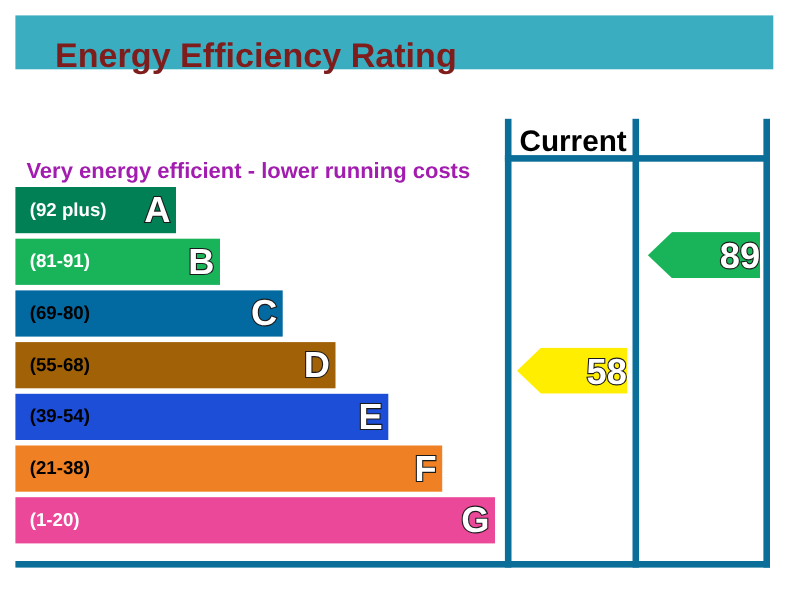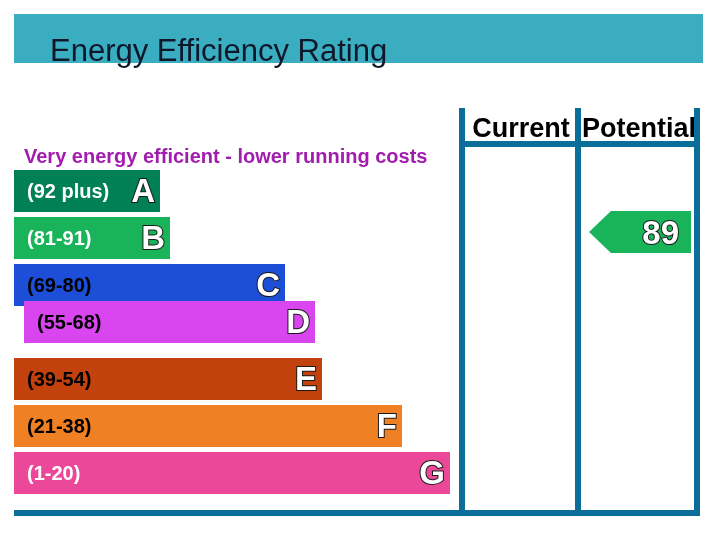--- a/index.html
+++ b/index.html
@@ -29,22 +29,22 @@
     top: 14px;
     width: 689px;
     height: 49px;
     background: #3aaec0;
   }
   .title-text {
     position: absolute;
     left: 36px;
     top: 19px;
     font-size: 31px;
-    font-weight: normal;
-    color: #0f172a;
+    font-weight: bold;
+    color: #7f1d1d;
     letter-spacing: 0px;
     white-space: nowrap;
   }
 
   
   .col-head {
     position: absolute;
     top: 113px;
     font-size: 27px;
     font-weight: bold;
@@ -76,21 +76,21 @@
   .band {
     position: absolute;
     left: 14px;
     height: 42px;
   }
   .band-range {
     position: absolute;
     left: 13px;
     top: 50%;
     transform: translateY(-50%);
-    font-size: 20px;
+    font-size: 17px;
     font-weight: bold;
     white-space: nowrap;
   }
   .band-letter {
     position: absolute;
     right: 5px;
     top: 50%;
     transform: translateY(-52%);
     font-size: 33px;
     font-weight: bold;
@@ -114,21 +114,21 @@
   .caption.bottom { top: 487px; }
 
   
   .rating-arrow {
     position: absolute;
     height: 42px;
     display: flex;
     align-items: center;
     justify-content: flex-end;
     box-sizing: border-box;
-    padding-right: 12px;
+    padding-right: 0;
     clip-path: polygon(22px 0, 100% 0, 100% 100%, 22px 100%, 0 50%);
   }
   .rating-arrow .value {
     font-size: 33px;
     font-weight: bold;
     line-height: 1;
     color: #ffffff;
     -webkit-text-stroke: 2px #1a1a1a;
     paint-order: stroke fill;
   }
@@ -138,58 +138,60 @@
 </head>
 <body>
 
 <div id="chart-root">
 
   <div class="title-bar">
     <div class="title-text">Energy Efficiency Rating</div>
   </div>
 
   <div class="col-head current">Current</div>
-  <div class="col-head potential">Potential</div>
 
   <div class="vline v-left"></div>
   <div class="vline v-mid"></div>
   <div class="vline v-right"></div>
   <div class="hline h-under-hd"></div>
   <div class="hline h-bottom"></div>
 
   <div class="caption top">Very energy efficient - lower running costs</div>
 
   <div id="bands-layer">
       <div class="band" style="top: 170px; width: 146px; background: rgb(0, 128, 84);">
         <span class="band-range" style="color: rgb(255, 255, 255);">(92 plus)</span>
         <span class="band-letter">A</span>
       </div>
-      <div class="band" style="top: 217px; width: 156px; background: rgb(25, 180, 89);">
+      <div class="band" style="top: 217px; width: 186px; background: rgb(25, 180, 89);">
         <span class="band-range" style="color: rgb(255, 255, 255);">(81-91)</span>
         <span class="band-letter">B</span>
       </div>
-      <div class="band" style="top: 264px; width: 243px; background: #1d4ed8; padding-left: 28px;">
+      <div class="band" style="top: 264px; width: 243px; background: #0369a1;">
         <span class="band-range" style="color: rgb(0, 0, 0);">(69-80)</span>
         <span class="band-letter">C</span>
       </div>
-      <div class="band" style="top: 301px; width: 291px; background: #d946ef; margin-left: 10px;">
+      <div class="band" style="top: 311px; width: 291px; background: #a16207;">
         <span class="band-range" style="color: rgb(0, 0, 0);">(55-68)</span>
         <span class="band-letter">D</span>
       </div>
-      <div class="band" style="top: 358px; width: 308px; background: #c2410c;">
+      <div class="band" style="top: 358px; width: 339px; background: #1d4ed8;">
         <span class="band-range" style="color: rgb(0, 0, 0);">(39-54)</span>
         <span class="band-letter">E</span>
       </div>
       <div class="band" style="top: 405px; width: 388px; background: rgb(239, 128, 35); text-decoration: underline;">
         <span class="band-range" style="color: rgb(0, 0, 0);">(21-38)</span>
         <span class="band-letter">F</span>
       </div>
       <div class="band" style="top: 452px; width: 436px; background: #ec4899;">
         <span class="band-range" style="color: rgb(255, 255, 255);">(1-20)</span>
         <span class="band-letter">G</span>
       </div>
     </div>
 
+  <div class="rating-arrow" id="arrow-current" style="background: rgb(255, 238, 0);">
+    <span class="value">58</span>
+  </div>
   <div class="rating-arrow" id="arrow-potential" style="background: rgb(25, 180, 89);">
     <span class="value">89</span>
   </div>
 
 </div>
 
 </body></html>

